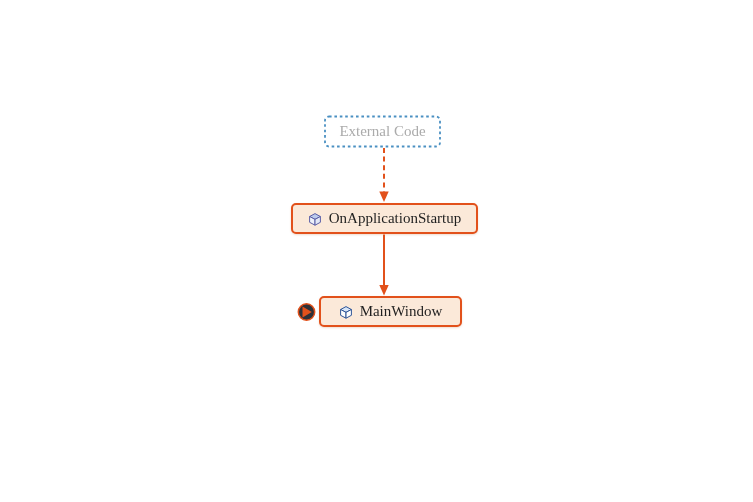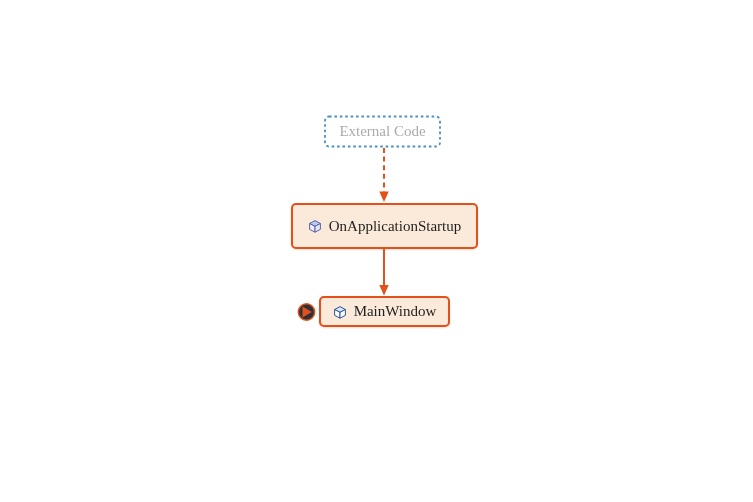--- a/index.html
+++ b/index.html
@@ -30,22 +30,22 @@
     border: 2px solid var(--node-border);
     border-radius: 5px;
     color: var(--node-text);
     gap: 7px;
     box-shadow: 0 1px 2px rgba(190, 120, 70, 0.25);
   }
   .node.external {
     color: var(--ext-text);
     
   }
-  #node-startup    { left: 291px; top: 203px; width: 187px; height: 46px; }
-  #node-mainwindow { left: 319px; top: 296px; width: 131px; height: 31px; text-align: right; }
+  #node-startup    { left: 291px; top: 203px; width: 187px; height: 31px; }
+  #node-mainwindow { left: 319px; top: 296px; width: 143px; height: 31px; text-align: right; }
   #node-external   { left: 324px; top: 116px; width: 117px; height: 31px; }
   .icon { display: inline-flex; width: 14px; height: 14px; }
   .ext-rect {
     fill: #ffffff;
     stroke: var(--ext-border);
     stroke-width: 1.8;
     stroke-dasharray: 2.6 2.8;
   }
   .edge-line   { stroke: var(--edge-orange); stroke-width: 2; fill: none; }
   .edge-dashed { stroke-dasharray: 5 3.6; }

